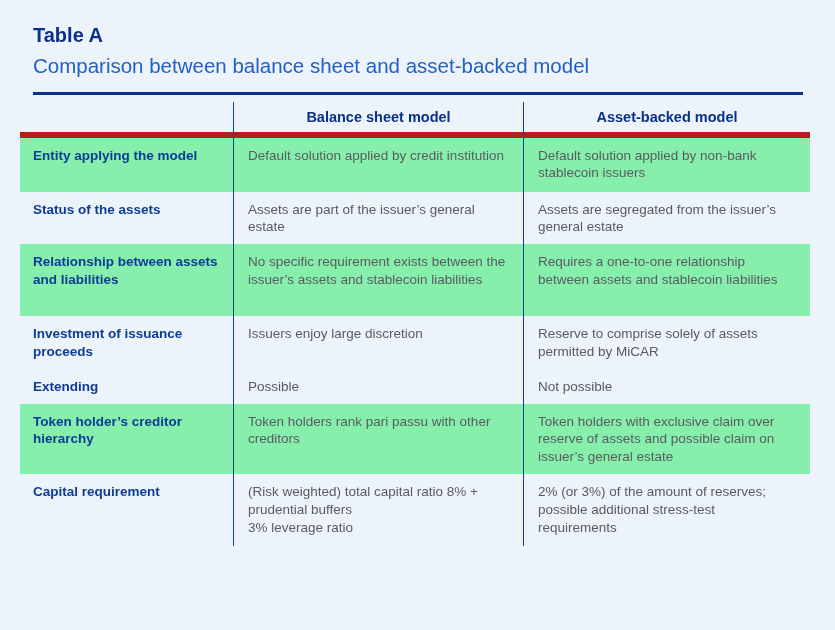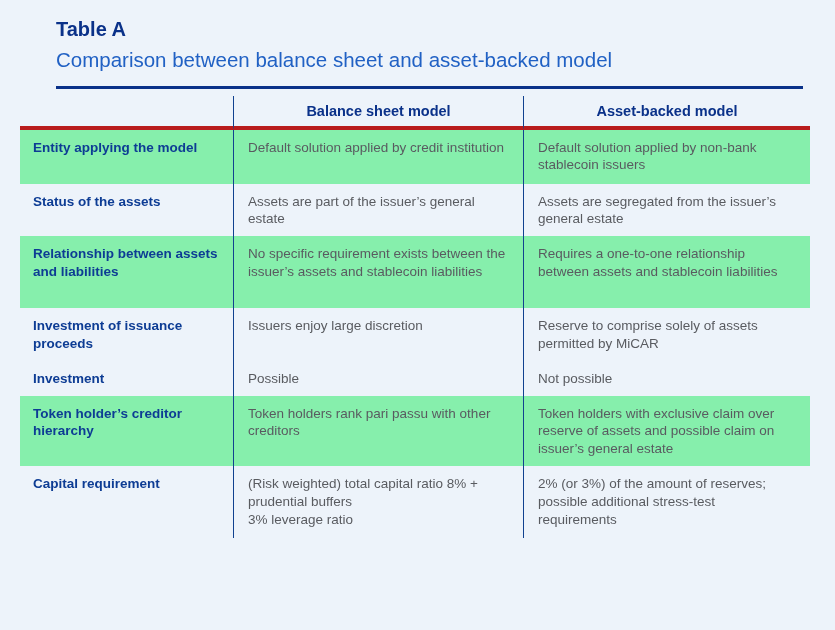--- a/index.html
+++ b/index.html
@@ -7,21 +7,21 @@
     font-family: "Liberation Sans", "DejaVu Sans", sans-serif;
     background: #dfe7f0;
   }
   .page {
     position: relative;
     width: 835px;
     height: 630px;
     background: #edf3fa;
     overflow: hidden;
   }
-  .doc-header { padding: 17px 32px 0 33px; margin-left: 23px; }
+  .doc-header { padding: 23px 32px 0 33px; }
   .table-label {
     color: #0a3189;
     font-size: 20px;
     font-weight: bold;
     line-height: 1.2;
     margin: 0 0 7px 0;
   }
   .doc-title {
     color: #2161c4;
     font-size: 20.5px;
@@ -44,21 +44,21 @@
   .comparison-table th, .comparison-table td {
     margin: 0;
   }
   .comparison-table thead th {
     height: 30px;
     vertical-align: middle;
     text-align: center;
     color: #0a3189;
     font-size: 14.5px;
     font-weight: bold;
-    border-bottom: 4px solid #b91c1c;
+    border-bottom: 6px solid #b91c1c;
     padding: 0;
   }
   .comparison-table td {
     vertical-align: top;
     font-size: 13.5px;
     line-height: 1.32;
   }
   .col-divider {
     border-left: 1.5px solid #11418f;
   }
@@ -121,21 +121,21 @@
         <td class="cell-label">Relationship between assets and liabilities</td>
         <td class="cell-value col-divider">No specific requirement exists between the issuer’s assets and stablecoin liabilities</td>
         <td class="cell-value col-divider">Requires a one-to-one relationship between assets and stablecoin liabilities</td>
       </tr>
       <tr>
         <td class="cell-label">Investment of issuance proceeds</td>
         <td class="cell-value col-divider">Issuers enjoy large discretion</td>
         <td class="cell-value col-divider">Reserve to comprise solely of assets permitted by MiCAR</td>
       </tr>
       <tr>
-        <td class="cell-label">Investment</td>
+        <td class="cell-label">Extending</td>
         <td class="cell-value col-divider">Possible</td>
         <td class="cell-value col-divider">Not possible</td>
       </tr>
       <tr class="shaded">
         <td class="cell-label">Token holder’s creditor hierarchy</td>
         <td class="cell-value col-divider">Token holders rank pari passu with other creditors</td>
         <td class="cell-value col-divider">Token holders with exclusive claim over reserve of assets and possible claim on issuer’s general estate</td>
       </tr>
       <tr>
         <td class="cell-label">Capital requirement</td>

